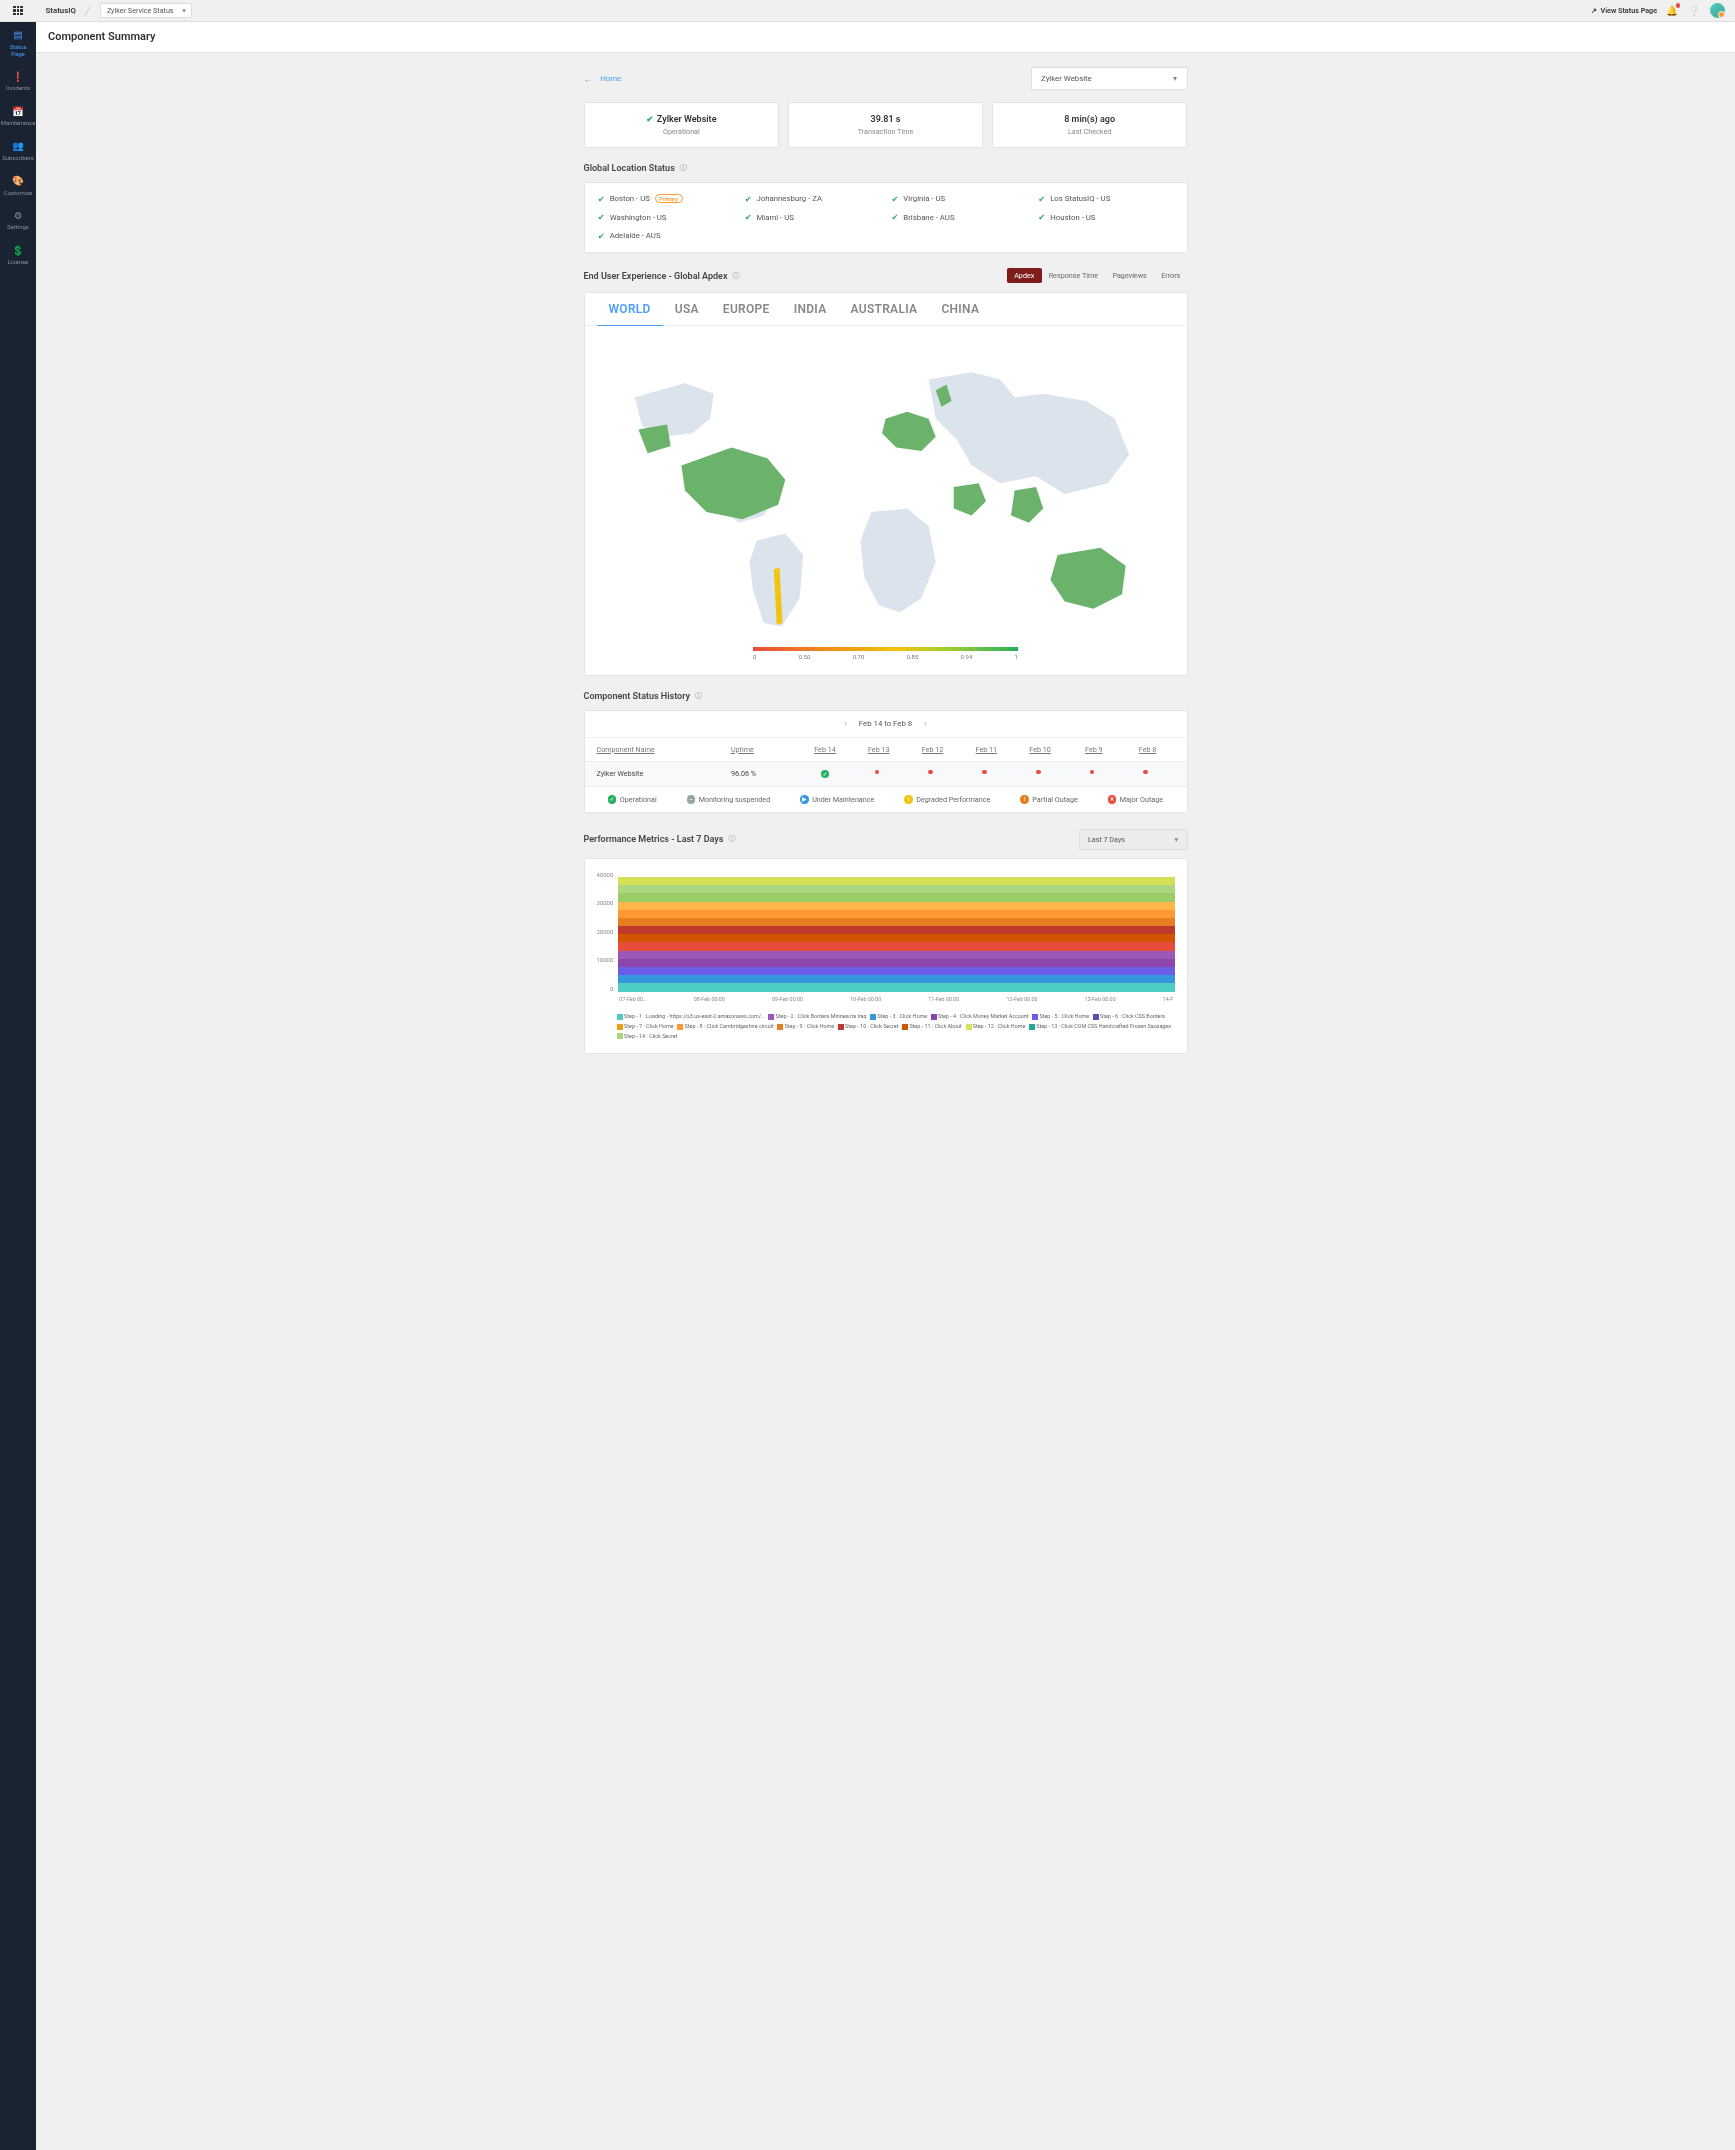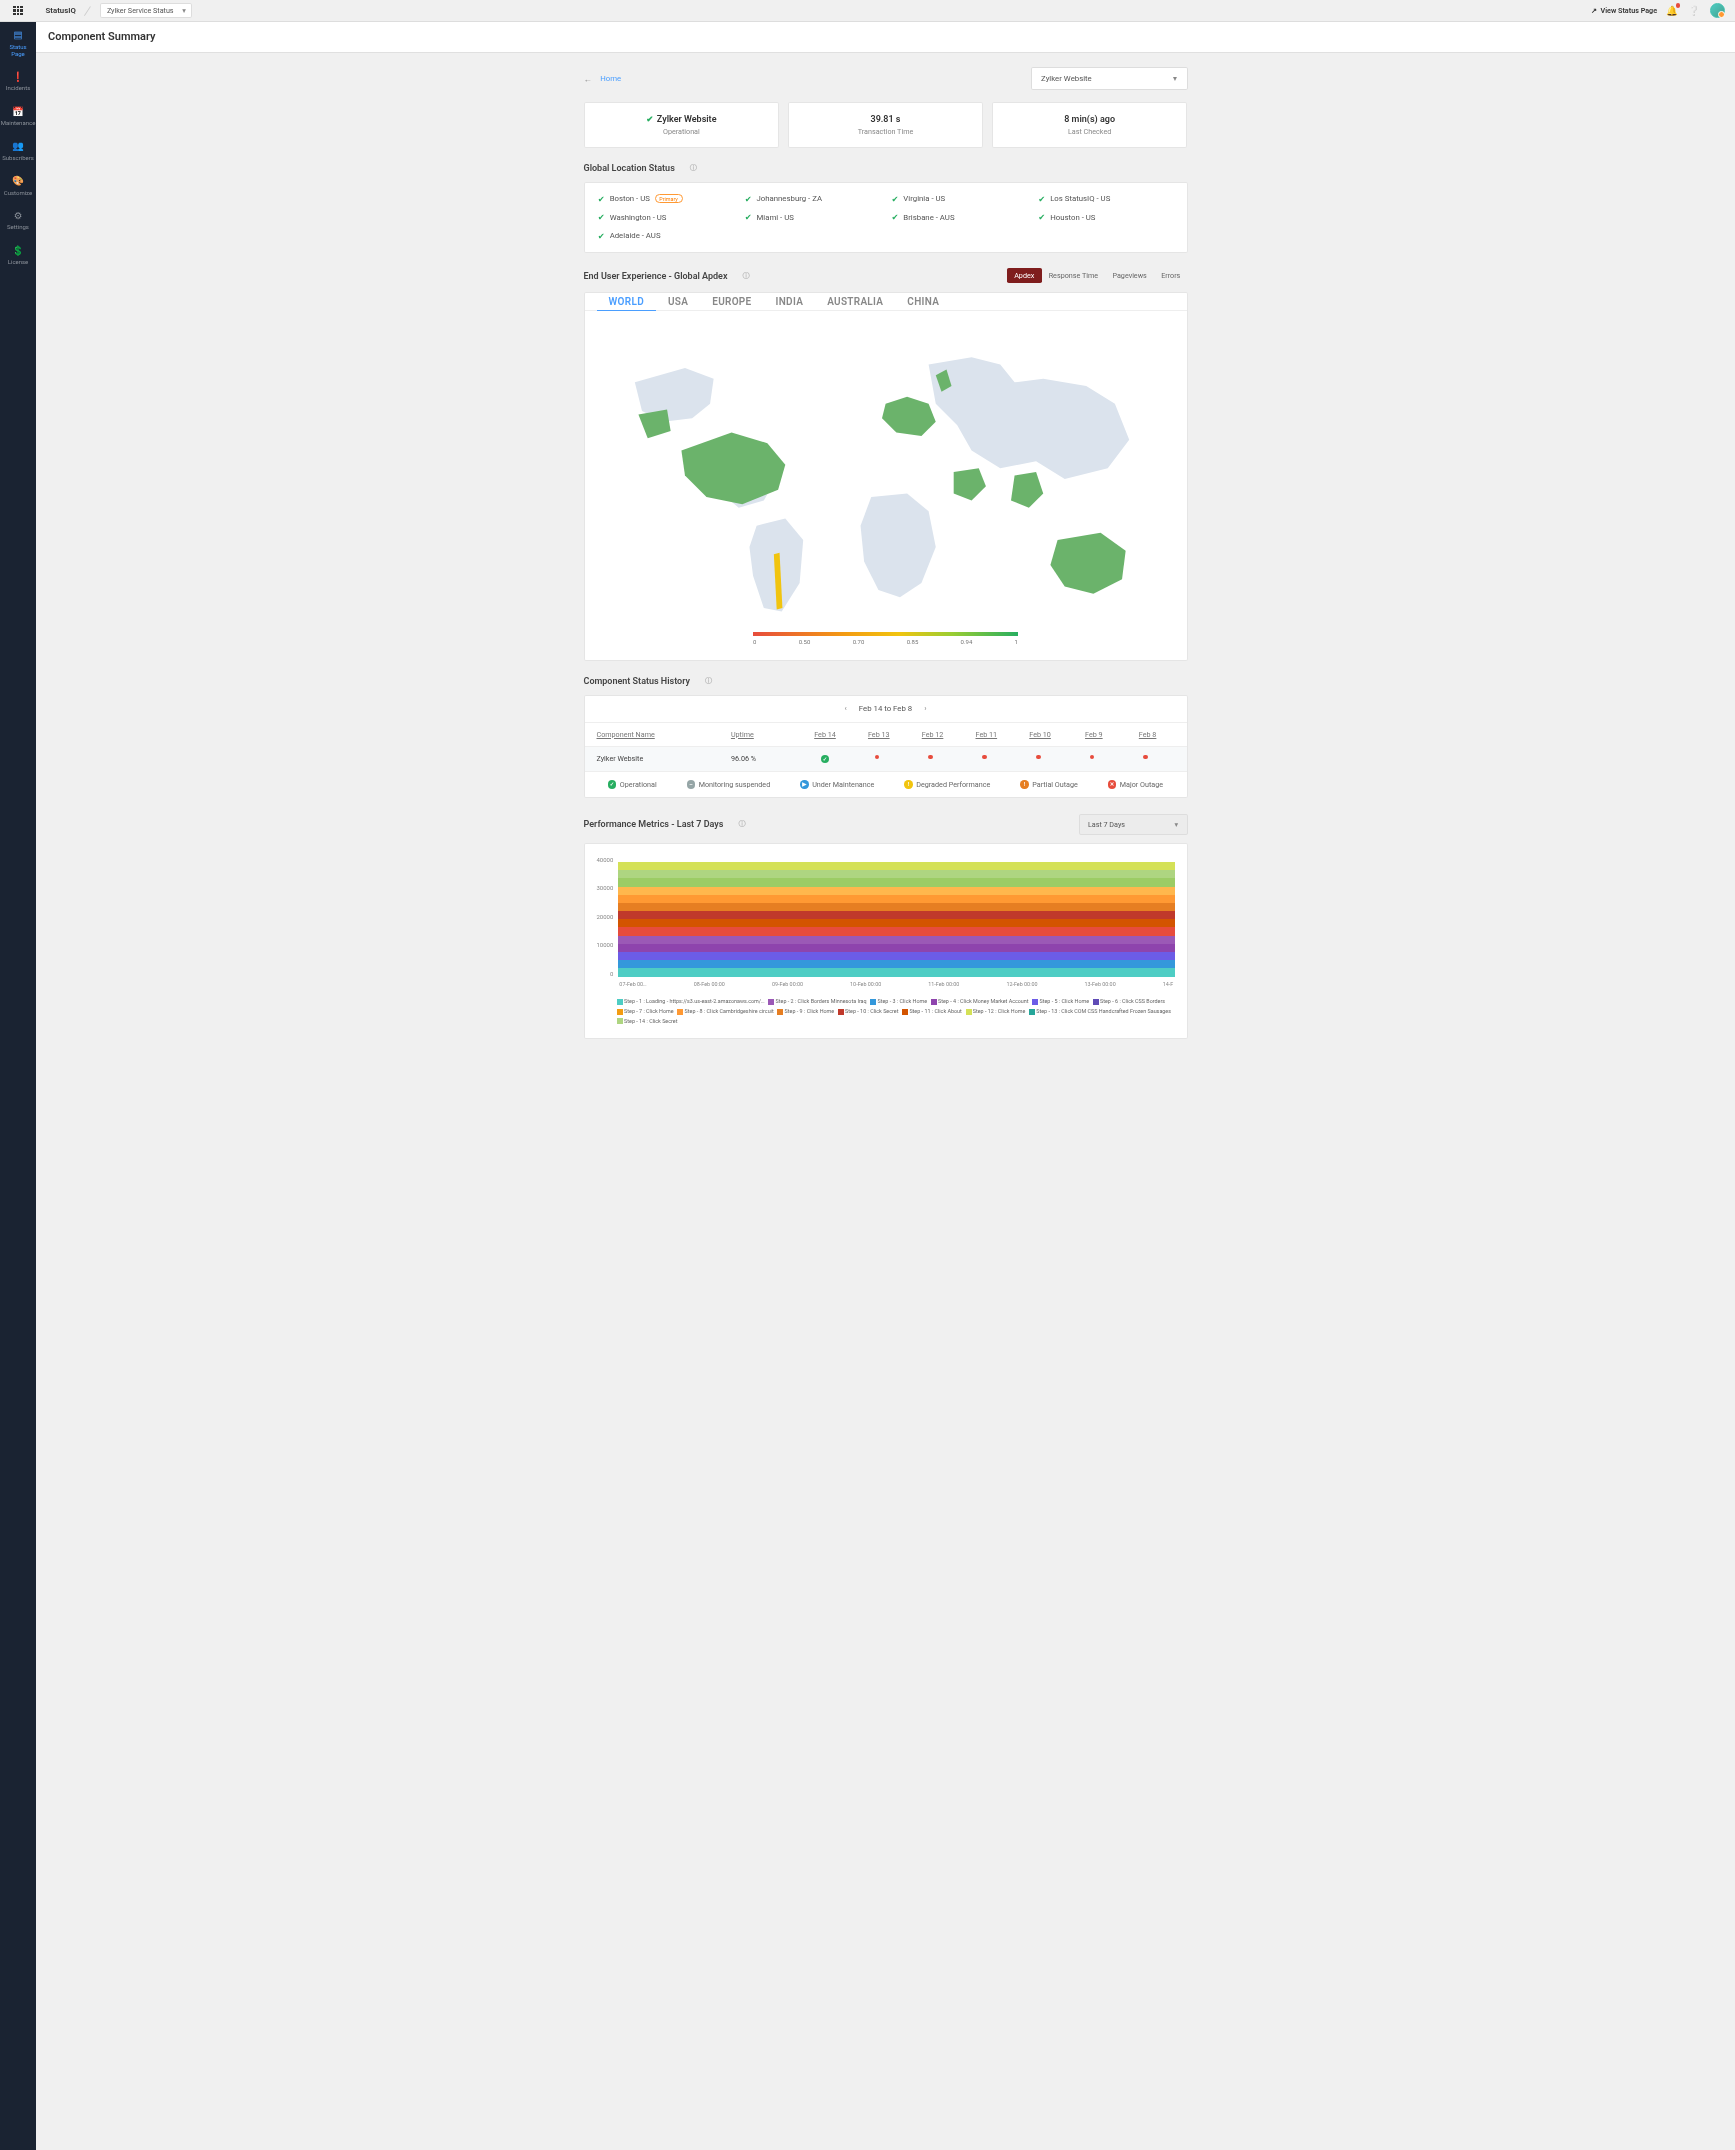--- a/index.html
+++ b/index.html
@@ -46,37 +46,37 @@
 .component-select::after { content: "▾"; color: #888; }
 
 
 .summary-cards { display: flex; gap: 8.4px; margin-bottom: 15.7px; }
 .summary-card { flex: 1; background: #fff; border: 0.6px solid #e5e5e5; border-radius: 1.8px; padding: 11px; text-align: center; }
 .summary-card .card-title { font-size: 9px; font-weight: 600; color: #333; margin-bottom: 2.4px; display: flex; align-items: center; justify-content: center; gap: 3.6px; }
 .summary-card .card-sub { font-size: 7.2px; color: #888; }
 .green-check { color: #27ae60; font-size: 8.4px; }
 
 
-.section-title { font-size: 9px; font-weight: 600; color: #444; margin-bottom: 8.4px; display: flex; align-items: center; gap: 15px; }
+.section-title { font-size: 9px; font-weight: 600; color: #444; margin-bottom: 8.4px; display: flex; align-items: center; gap: 5px; }
 .info-icon { color: #bbb; font-size: 7.2px; }
 
 
 .panel { background: #fff; border: 0.6px solid #e5e5e5; border-radius: 1.8px; padding: 11px 13.3px; margin-bottom: 15.7px; }
 .location-grid { display: grid; grid-template-columns: repeat(4, 1fr); gap: 8.4px 12px; }
 .loc-item { display: flex; align-items: center; gap: 4.8px; font-size: 7.8px; color: #555; }
 .primary-badge { font-size: 5.4px; color: #ff7f00; border: 0.6px solid #ff9933; border-radius: 4.8px; padding: 0.6px 3.6px; }
 
 
 .apdex-head { display: flex; justify-content: space-between; align-items: center; margin-bottom: 8.4px; }
 .metric-tabs { display: flex; gap: 0; }
 .metric-tab { padding: 3px 7.2px; font-size: 7.2px; color: #666; border-radius: 1.8px; }
 .metric-tab.active { background: #7f1d1d; color: #fff; }
 .panel-tight { background: #fff; border: 0.6px solid #e5e5e5; border-radius: 1.8px; margin-bottom: 15.7px; }
 .region-tabs { display: flex; border-bottom: 0.6px solid #eee; padding: 0 12px; }
-.region-tab { padding: 3px 12px; font-size: 10px; font-weight: 600; color: #888; letter-spacing: 0.3px; }
+.region-tab { padding: 9px 12px; font-size: 12px; font-weight: 600; color: #888; letter-spacing: 0.3px; }
 .region-tab.active { color: #4a9eff; border-bottom: 1.2px solid #4a9eff; margin-bottom: -0.6px; }
 
 .map-wrap { display: flex; padding: 2.4px; }
 .map-area { flex: 1; padding: 12px; position: relative; }
 .map-svg-wrap { width: 100%; }
 .map-legend-grad { width: 265px; height: 3.6px; margin: 6px auto 2.4px; background: linear-gradient(to right, #e74c3c 0%, #f39c12 35%, #f1c40f 55%, #9acd32 75%, #27ae60 100%); }
 .map-legend-ticks { width: 265px; margin: 0 auto; display: flex; justify-content: space-between; font-size: 6px; color: #777; }
 .map-side { width: 60px; padding: 6px 0; }
 .apdex-box { border: 0.6px solid #eee; padding: 3.6px 3.6px; margin-bottom: 2.4px; font-size: 6px; }
 .apdex-box .country { color: #666; margin-bottom: 1.2px; }

